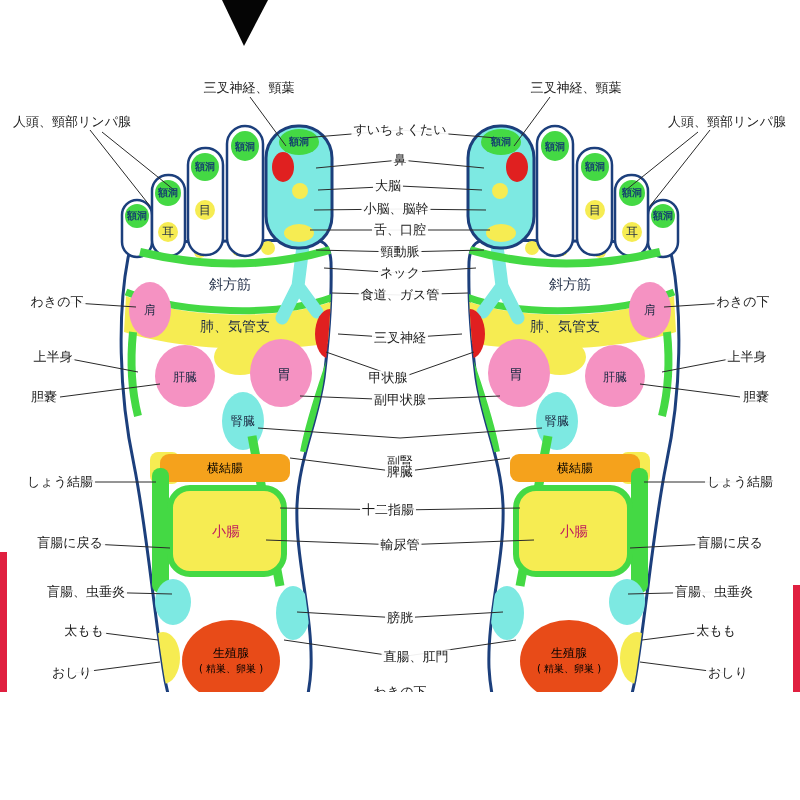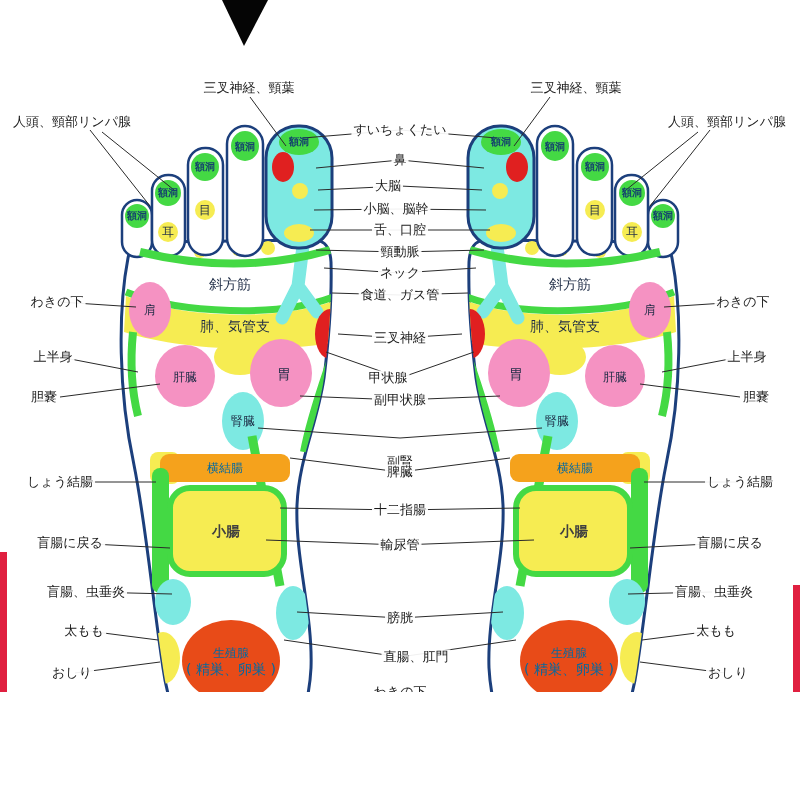--- a/index.html
+++ b/index.html
@@ -4,24 +4,24 @@
 <style>
   html,body{margin:0;padding:0;background:#fff}
   #canvas{position:relative;width:800px;height:692px;background:#fff;overflow:hidden;
           font-family:"DejaVu Sans",sans-serif}
   #diagram-svg{position:absolute;left:0;top:0}
   .lbl{position:absolute;transform:translate(-50%,-50%);font-size:13px;color:#1a1a1a;
        white-space:nowrap;background:rgba(255,255,255,.93);padding:0 2px;line-height:1.15}
   .zl{position:absolute;transform:translate(-50%,-50%);font-size:12px;color:#1d2b45;
       white-space:nowrap;line-height:1}
   .zl.toe{font-size:10px;font-weight:bold;color:#14406e}
-  .zl.wt{color:#0369a1}
+  .zl.wt{color:#000000}
   .zl.big{font-size:14px}
-  .zl.red{color:#404040;font-weight:bold}
-  .zl.sm{font-size:14px}
+  .zl.red{color:#be185d;font-weight:normal}
+  .zl.sm{font-size:10px}
   .plate{position:absolute;transform:translate(-50%,-50%);width:79px;height:30px;
          background:#6d28d9;color:#fff;display:flex;align-items:center;justify-content:center;
          font-size:20px;font-weight:normal;letter-spacing:5px;border-radius:2px;
          box-shadow:0 0 0 2px #16294a inset}
 </style>
 </head>
 <body>
 
 <div id="canvas">
 
@@ -136,21 +136,21 @@
   <div class="lbl" style="left:396px;top:209px">小脳、脳幹</div>
   <div class="lbl" style="left:400px;top:230px">舌、口腔</div>
   <div class="lbl" style="left:400px;top:252px">頸動脈</div>
   <div class="lbl" style="left:400px;top:273px">ネック</div>
   <div class="lbl" style="left:400px;top:295px">食道、ガス管</div>
   <div class="lbl" style="left:400px;top:338px">三叉神経</div>
   <div class="lbl" style="left:388px;top:378px">甲状腺</div>
   <div class="lbl" style="left:400px;top:400px">副甲状腺</div>
   <div class="lbl" style="left:400px;top:462px">副腎</div>
   <div class="lbl" style="left:400px;top:472px">脾臓</div>
-  <div class="lbl" style="left:400px;top:510px">十二指腸</div>
+  <div class="lbl" style="left:388px;top:510px">十二指腸</div>
   <div class="lbl" style="left:400px;top:545px">輸尿管</div>
   <div class="lbl" style="left:400px;top:618px">膀胱</div>
   <div class="lbl" style="left:416px;top:657px">直腸、肛門</div>
   <div class="lbl" style="left:400px;top:692px">わきの下</div>
 
   <div class="lbl" style="left:57px;top:302px">わきの下</div>
   <div class="lbl" style="left:53px;top:357px">上半身</div>
   <div class="lbl" style="left:44px;top:397px">胆嚢</div>
   <div class="lbl" style="left:60px;top:482px">しょう結腸</div>
   <div class="lbl" style="left:70px;top:543px">盲腸に戻る</div>

